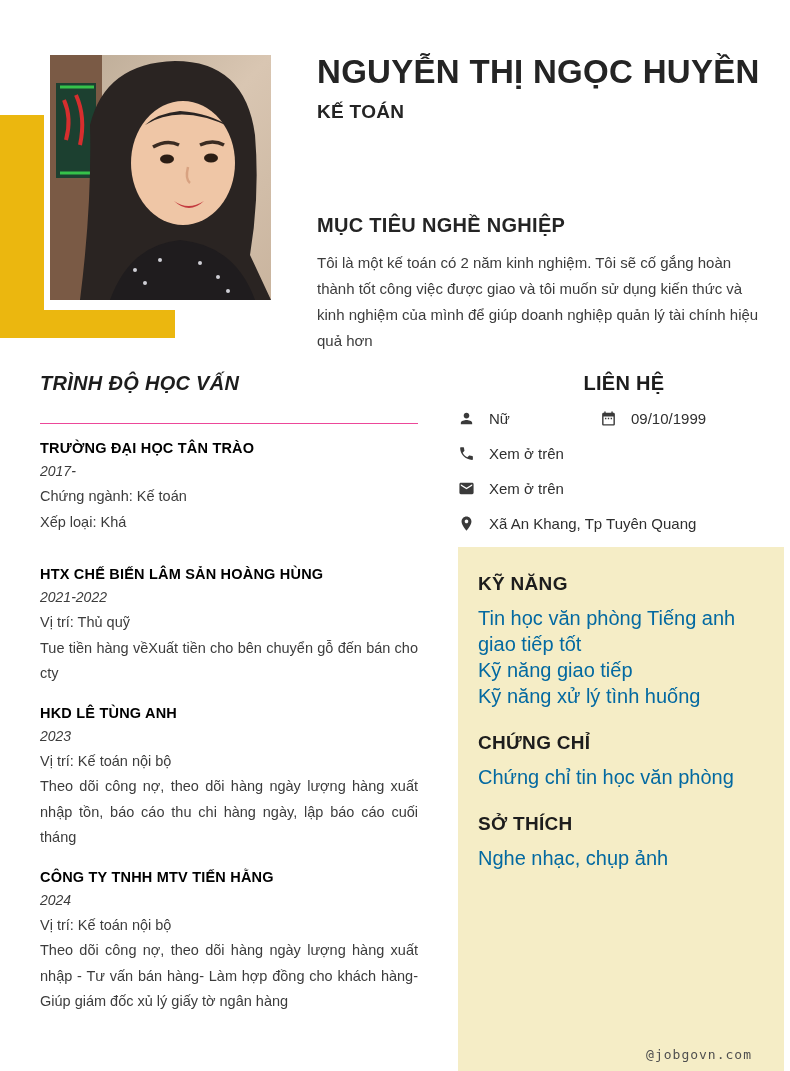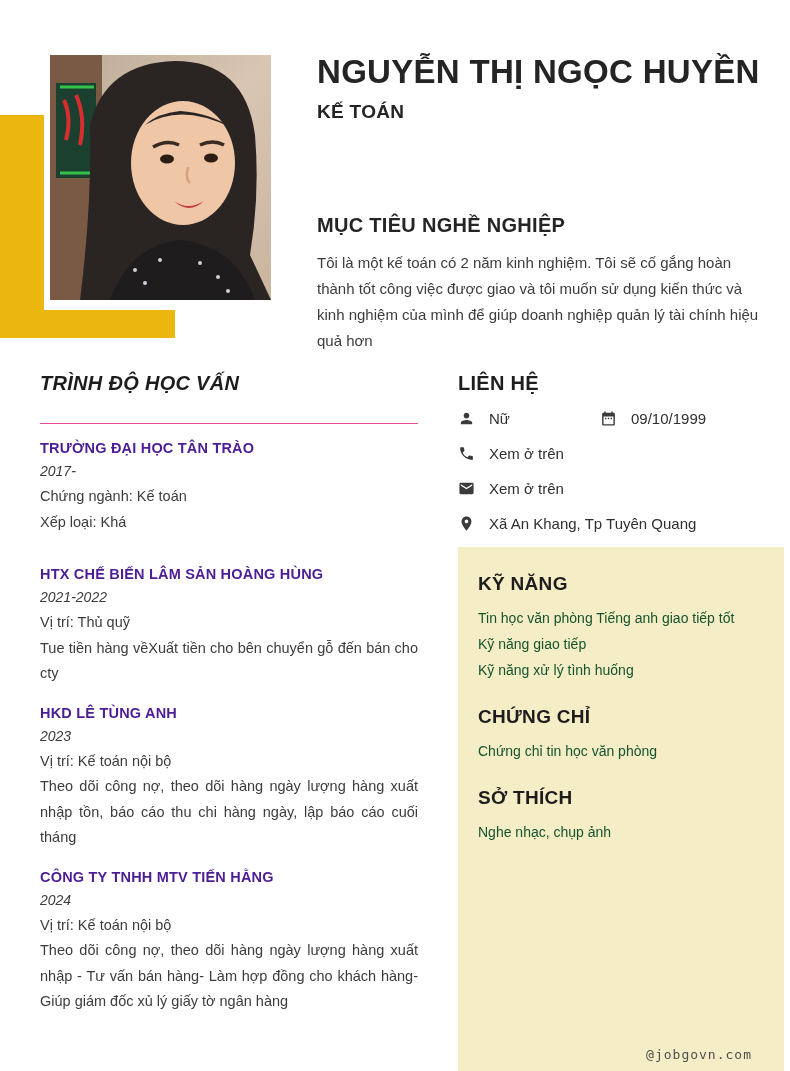--- a/index.html
+++ b/index.html
@@ -23,41 +23,41 @@
   
   .objective{position:absolute;left:317px;top:214px;width:450px;}
   .objective h2{font-size:20px;font-weight:700;color:#242424;margin:0 0 13px 0;letter-spacing:.3px;}
   .objective p{font-size:15px;line-height:26px;color:#3c3c3c;margin:0;}
 
   
   .left-col{position:absolute;left:40px;top:372px;width:378px;}
   .sec-head{font-size:20px;font-weight:700;color:#1d1d1d;letter-spacing:.3px;
             padding-bottom:28px;border-bottom:1px solid #ec4899;margin:0 0 13px 0;font-style:italic;}
   .entry{margin-bottom:15px;}
-  .entry-title{font-size:14.5px;font-weight:700;color:#4c1d95;line-height:22px;letter-spacing:.2px;}
+  .entry-title{font-size:14.5px;font-weight:700;color:#000000;line-height:22px;letter-spacing:.2px;}
   .entry-period{font-size:14px;font-style:italic;color:#3c3c3c;line-height:25px;}
   .entry-line{font-size:14.5px;color:#3c3c3c;line-height:25.5px;}
   .entry-desc{font-size:14.5px;color:#3c3c3c;line-height:25.5px;text-align:justify;}
   .sec-experience{margin-top:28px;}
 
   
-  .right-col{position:absolute;left:458px;top:372px;width:332px;}
+  .right-col{position:absolute;left:458px;top:372px;width:332px;text-align:center;}
   .contact-head{font-size:20px;font-weight:700;color:#1d1d1d;letter-spacing:.3px;margin:0 0 14px 0;}
   .c-row{display:flex;align-items:flex-start;margin-bottom:15px;}
   .c-cell{display:flex;align-items:flex-start;}
   .c-cell.first{width:142px;}
   .c-icon{width:17px;height:17px;flex:0 0 17px;margin-right:14px;margin-top:1px;}
   .c-icon svg{display:block;width:17px;height:17px;fill:#3a3a3a;}
   .c-text{font-size:15px;color:#2f2f2f;line-height:20px;}
 
   
   .panel{position:absolute;left:458px;top:547px;width:332px;height:524px;
          background:#F5EDC6;box-sizing:border-box;padding:26px 20px 0 20px;}
   .panel h3{font-size:19px;font-weight:700;color:#1d1d1d;letter-spacing:.3px;margin:0 0 10px 0;}
-  .panel .p-item{font-size:14px;color:#14532d;line-height:26px;}
+  .panel .p-item{font-size:20px;color:#0369a1;line-height:26px;}
   .panel .p-gap{margin-top:23px;}
   .watermark{position:absolute;right:38px;bottom:9px;
              font-family:"DejaVu Sans Mono","Liberation Mono",monospace;
              font-size:13px;color:#4f4f4f;letter-spacing:1px;}
 </style>
 </head>
 <body>
 
 <div class="page">
 

